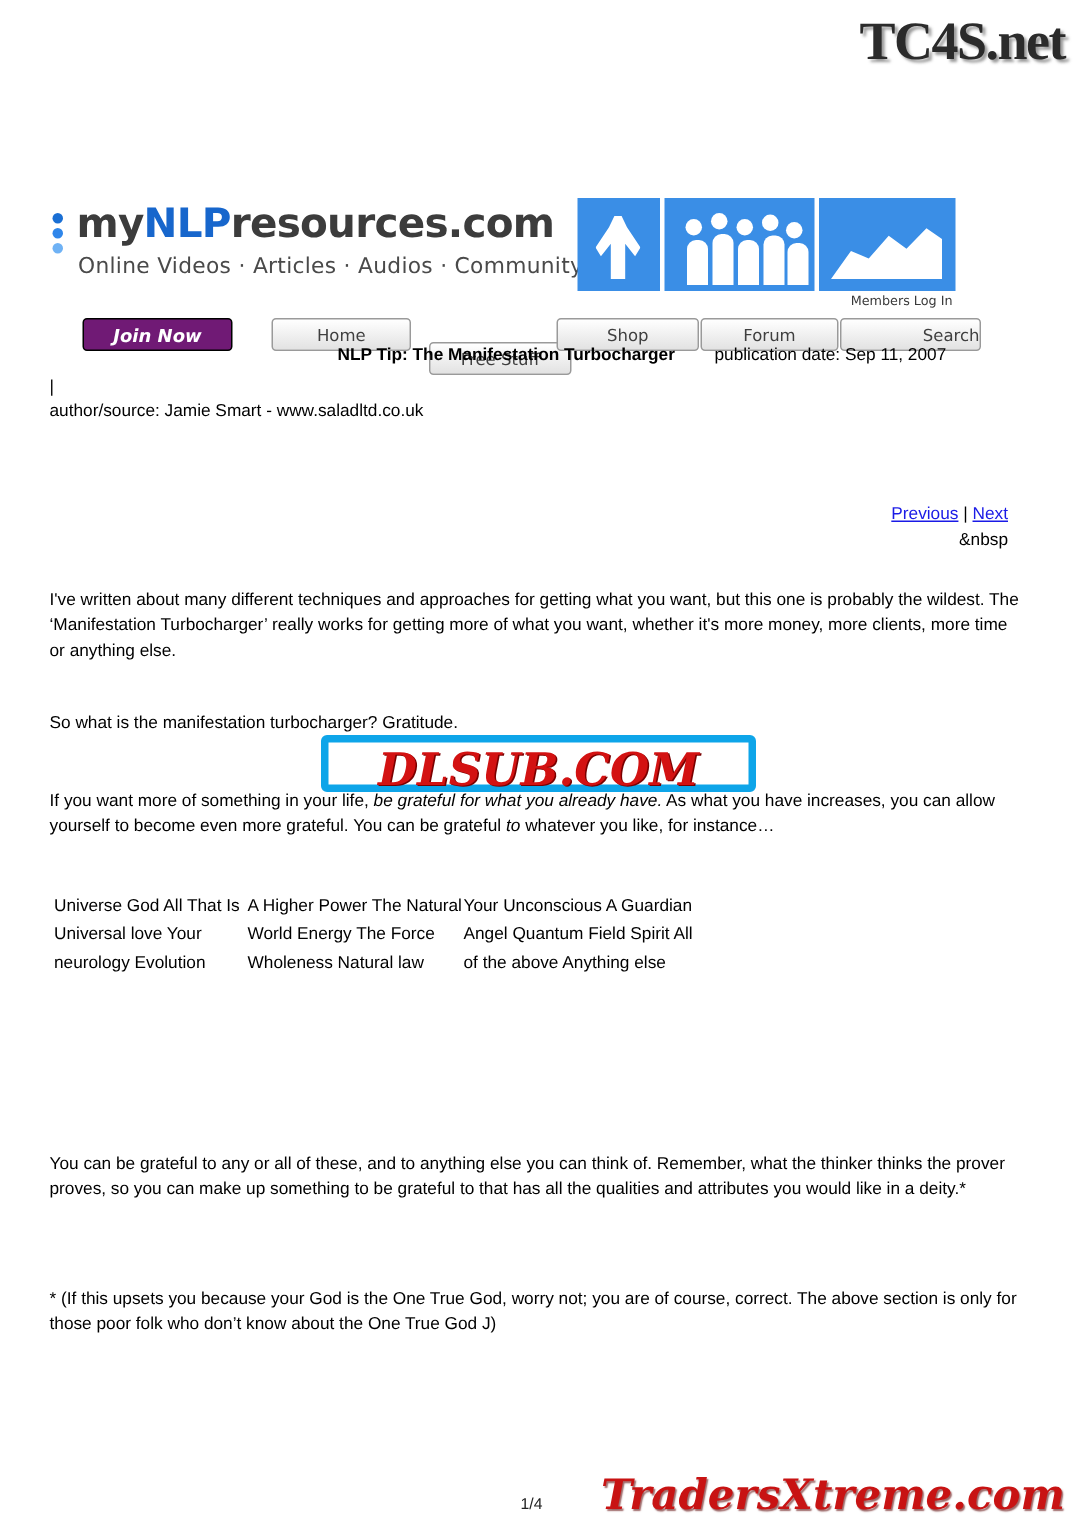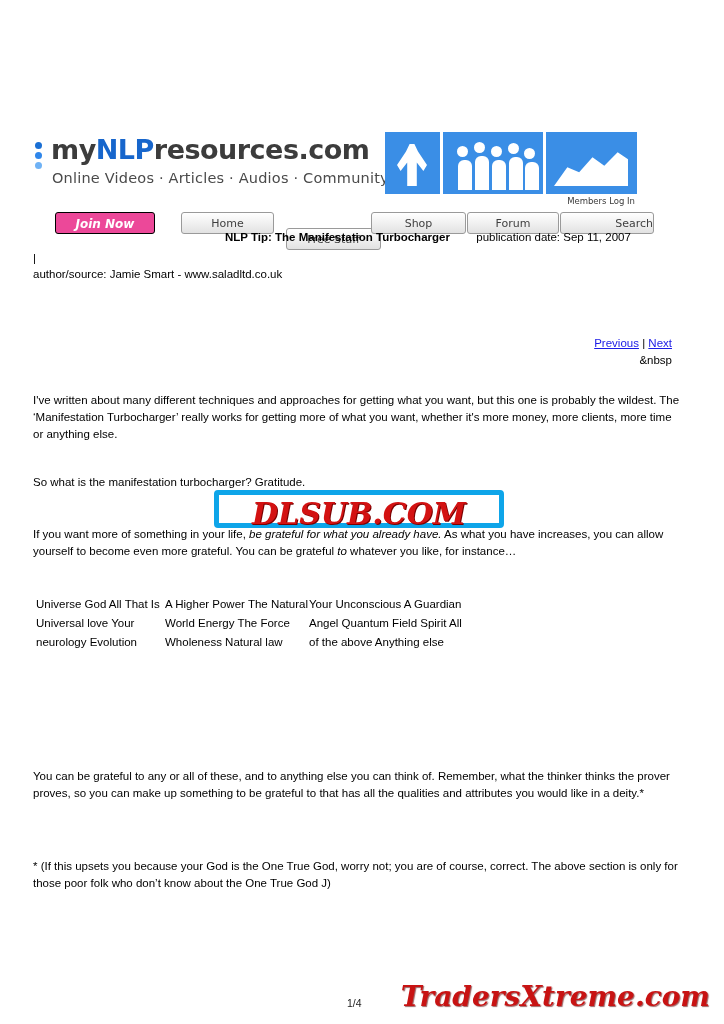--- a/index.html
+++ b/index.html
@@ -163,21 +163,21 @@
     box-sizing: border-box;
   }
   .nav-join {
     position: absolute;
     left: 22px;
     top: 0;
     width: 100px;
     height: 22px;
     line-height: 22px;
     text-align: center;
-    background: #ec4899;
+    background: #701a75;
     border: 1px solid #000;
     border-radius: 3px;
     color: #ffffff;
     font-family: "DejaVu Sans", sans-serif;
     font-size: 12px;
     font-weight: bold;
     font-style: italic;
     box-sizing: border-box;
   }
   .nav-home    { left: 148px; width: 93px; }
@@ -302,20 +302,21 @@
     color: #c81313;
     text-shadow: 1px 1px 1px rgba(90,0,0,0.6);
     white-space: nowrap;
   }
 </style>
 </head>
 <body>
 
 <div class="page">
 
+  <div class="tc4s-watermark">TC4S.net</div>
 
   <div class="site-header">
 
     <div class="logo-wrap">
       <div class="logo-dots">
         <i></i>
           <i></i>
           <i></i>
       </div>
       <div class="logo-main"><span>my</span><span class="blue">NLP</span><span>resources.com</span></div>

